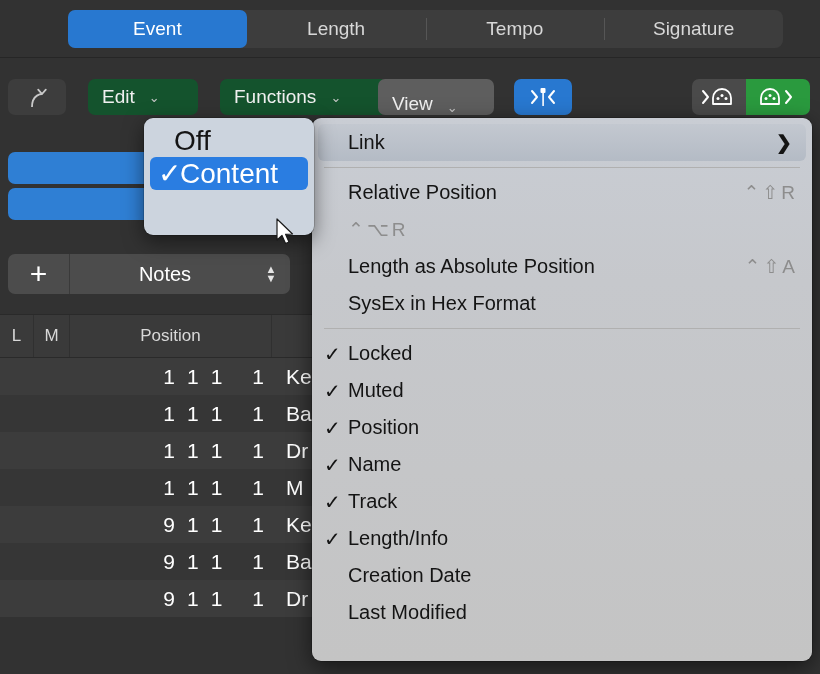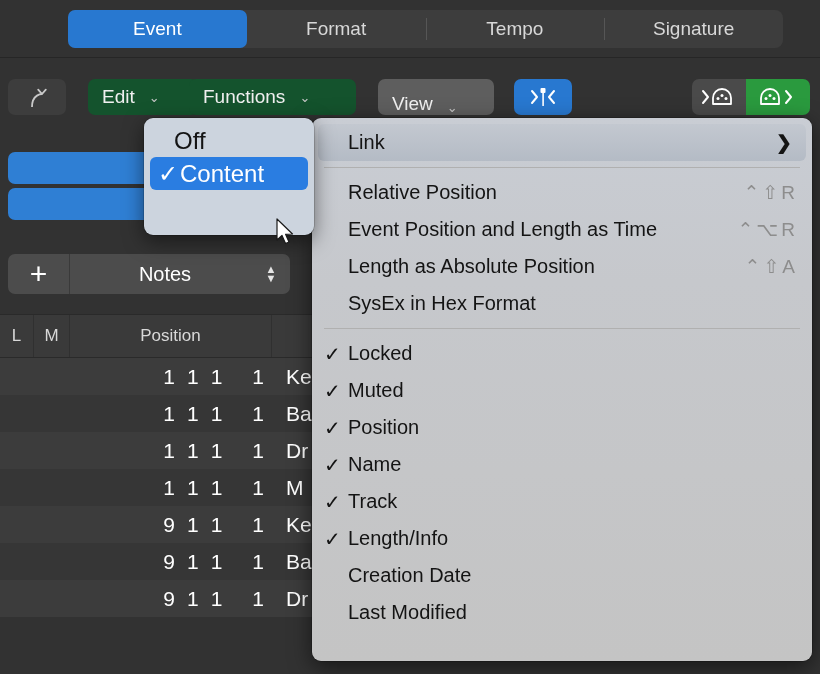--- a/index.html
+++ b/index.html
@@ -49,21 +49,21 @@
     position: absolute; top: 79px; height: 36px;
     background: #14532d; border-radius: 7px;
     display: flex; align-items: center; color: #f0f0f0;
     font-size: 19px;
   }
   .tbtn.light { background: #5e5e5e; align-items: flex-end; }
   .tbtn .lbl { padding-left: 14px; }
   .tbtn .chev { padding: 0 12px 0 14px; color: #c8c8c8; font-size: 13px; }
   #btn-up { left: 8px; width: 58px; justify-content: center; background: #3d3d3d; }
   #btn-edit { left: 88px; width: 110px; }
-  #btn-functions { left: 189px; width: 167px; }
+  #btn-functions { left: 220px; width: 167px; }
   #btn-view { left: 378px; width: 116px; }
   #btn-catch {
     left: 514px; width: 58px; background: #2878d0; justify-content: center;
   }
   #btn-midi-in {
     left: 692px; width: 54px; background: #4a4a4a; justify-content: center;
     border-radius: 7px 0 0 7px;
   }
   #btn-midi-out {
     left: 746px; width: 64px; background: #2a9a3e; justify-content: center;
@@ -149,21 +149,21 @@
     background: linear-gradient(180deg,#c3c8d0 0%, #b4bbc5 100%);
     border-radius: 6px; margin: 0 6px; padding-left: 6px; justify-content: flex-end;
   }
   .msep { height: 1px; background: #b0b0b0; margin: 6px 12px; }
 
   
   .submenu {
     position: absolute; left: 144px; top: 118px; width: 170px; height: 117px;
     background: #ccd4de; border-radius: 9px;
     box-shadow: 0 6px 20px rgba(0,0,0,0.5), 0 0 0 0.5px rgba(0,0,0,0.3);
-    padding: 6px 0; font-size: 24px; color: #141414;
+    padding: 6px 0; font-size: 28px; color: #141414;
   }
   .si {
     height: 33px; display: flex; align-items: center; padding-left: 8px;
   }
   .si .tick { width: 22px; }
   .si.sel {
     background: #2a7de1; color: #ffffff; border-radius: 6px;
     margin: 0 6px; padding-left: 8px;
   }
 
@@ -177,21 +177,21 @@
 <body>
 
 <div id="root">
 
   <div class="tabbar">
     <div class="tabgroup">
       <div class="tab active">
         <span>Event</span>
       </div>
       <div class="tab">
-        <span>Format</span>
+        <span>Length</span>
       </div>
       <div class="tab">
         <span>Tempo</span>
       </div>
       <div class="tab">
         <span>Signature</span>
       </div>
     </div>
   </div>
   <div class="tabbar-sep"></div>
@@ -363,21 +363,20 @@
       </div>
       <div class="msep"></div>
       <div class="mi">
         <span class="tick"></span>
         <span class="mlbl">Relative Position</span>
         <span class="sc">⌃⇧R</span>
         <span class="arrow"></span>
       </div>
       <div class="mi">
         <span class="tick"></span>
-        <span class="mlbl">Event Position and Length as Time</span>
         <span class="sc">⌃⌥R</span>
         <span class="arrow"></span>
       </div>
       <div class="mi">
         <span class="tick"></span>
         <span class="mlbl">Length as Absolute Position</span>
         <span class="sc">⌃⇧A</span>
         <span class="arrow"></span>
       </div>
       <div class="mi">

